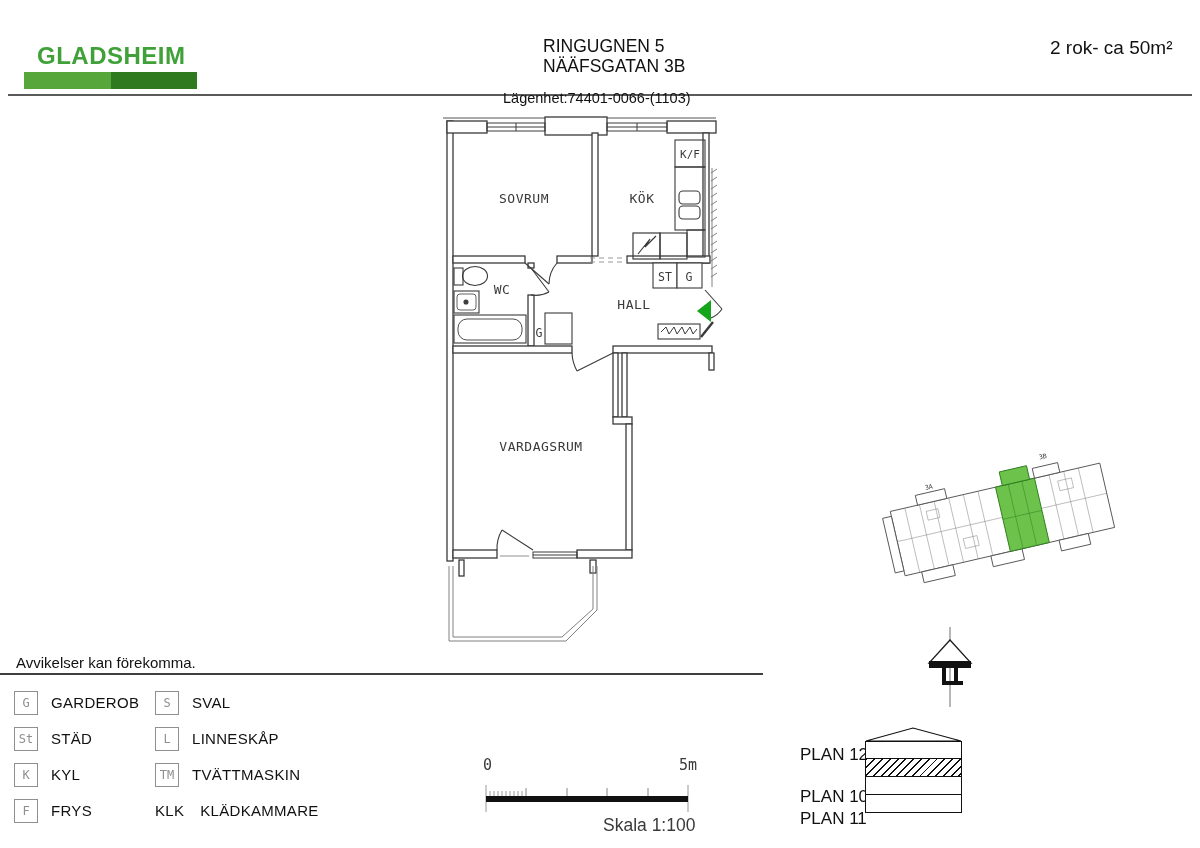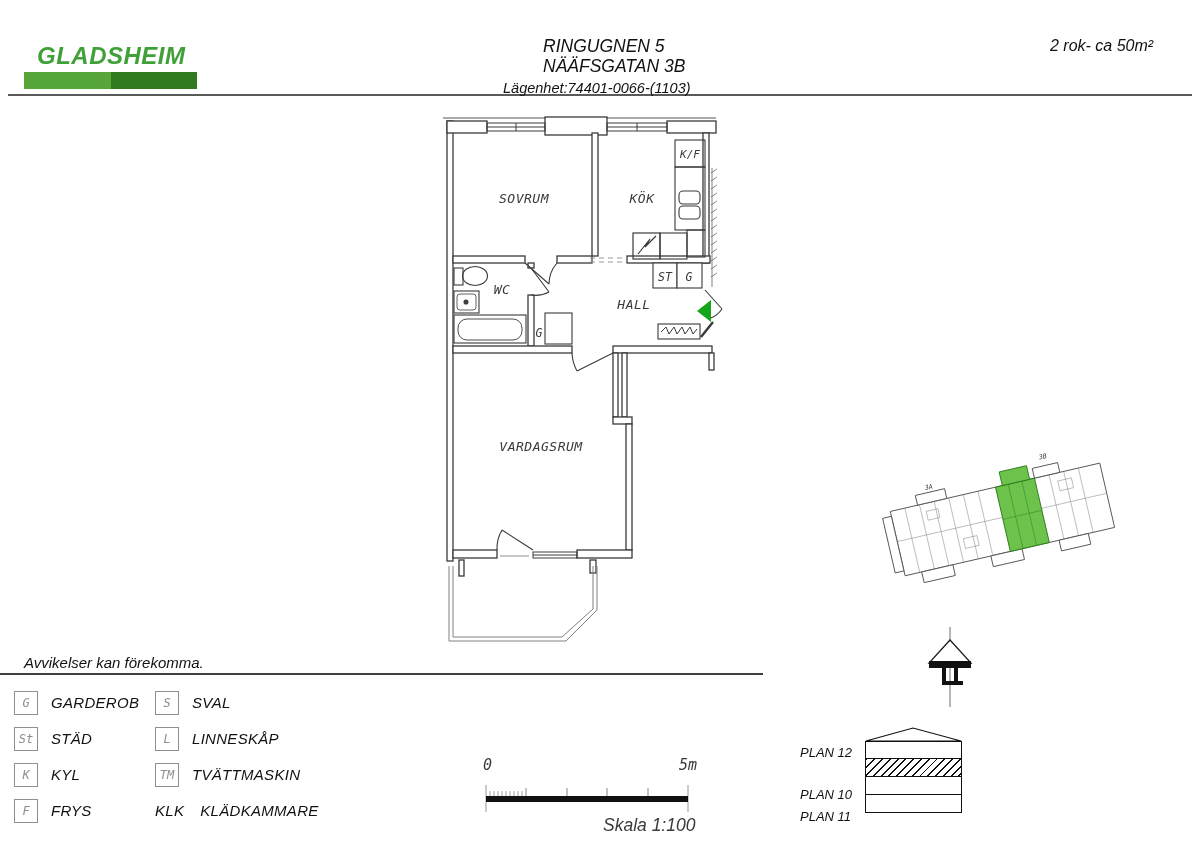--- a/index.html
+++ b/index.html
@@ -1,39 +1,39 @@
 <!DOCTYPE html>
 <html><head>
 <meta charset="utf-8">
 <style>
   html,body{margin:0;padding:0;background:#fff;}
   .page{position:relative;width:1200px;height:848px;background:#fff;overflow:hidden;
-        font-family:"Liberation Sans",sans-serif;color:#111;font-style:italic;}
+        font-family:"Liberation Sans",sans-serif;color:#111;}
   .abs{position:absolute;}
   
   .logo-text{left:37px;top:42px;font-size:24px;font-weight:bold;letter-spacing:.5px;}
   .logo-bar{left:24px;top:72px;width:173px;height:17px;display:flex;}
   .logo-bar div{height:100%;}
   .hr-top{left:8px;top:94px;width:1184px;height:2px;background:#5a5a5a;}
   .title-block{left:503px;top:36px;line-height:20px;}
   .title-line{font-size:17.5px;margin-left:40px;}
-  .apt-line{font-size:14.5px;margin-top:2px;}
-  .size-label{left:1050px;top:37px;font-size:16px;}
+  .apt-line{font-size:14.5px;margin-top:12px;}
+  .size-label{left:1050px;top:37px;font-size:19px;}
   
-  .disclaimer{left:24px;top:654px;font-size:15px;}
+  .disclaimer{left:16px;top:654px;font-size:15px;}
   .hr-mid{left:0;top:673px;width:763px;height:2px;background:#3f3f3f;}
   .lrow{position:absolute;display:flex;align-items:center;height:25px;}
   .lbox{display:inline-flex;width:22px;height:22px;border:1.5px solid #8f8f8f;color:#8f8f8f;
         font-family:"DejaVu Sans Mono",monospace;font-size:12px;align-items:center;justify-content:center;
         flex:0 0 auto;background:#fff;}
   .llab{margin-left:13px;font-size:15px;letter-spacing:.3px;white-space:nowrap;text-align:right;}
   .lklk{font-size:15px;letter-spacing:.3px;text-align:right;}
   .lklk + .llab{margin-left:16px;}
   
-  .plan-label{position:absolute;left:800px;font-size:13px;}
+  .plan-label{position:absolute;left:800px;font-size:17px;}
   .bld{left:865px;top:726px;width:97px;}
   .floor{box-sizing:border-box;width:97px;height:19px;border:1.3px solid #111;margin-top:-1.3px;background:#fff;}
   .floor.hatch{background-image:repeating-linear-gradient(135deg,#111 0,#111 1.4px,transparent 1.4px,transparent 5.5px);}
   svg text{font-family:"DejaVu Sans Mono",monospace;fill:#3a3a3a;}
 </style>
 </head>
 <body>
 
 <div class="page">
 

